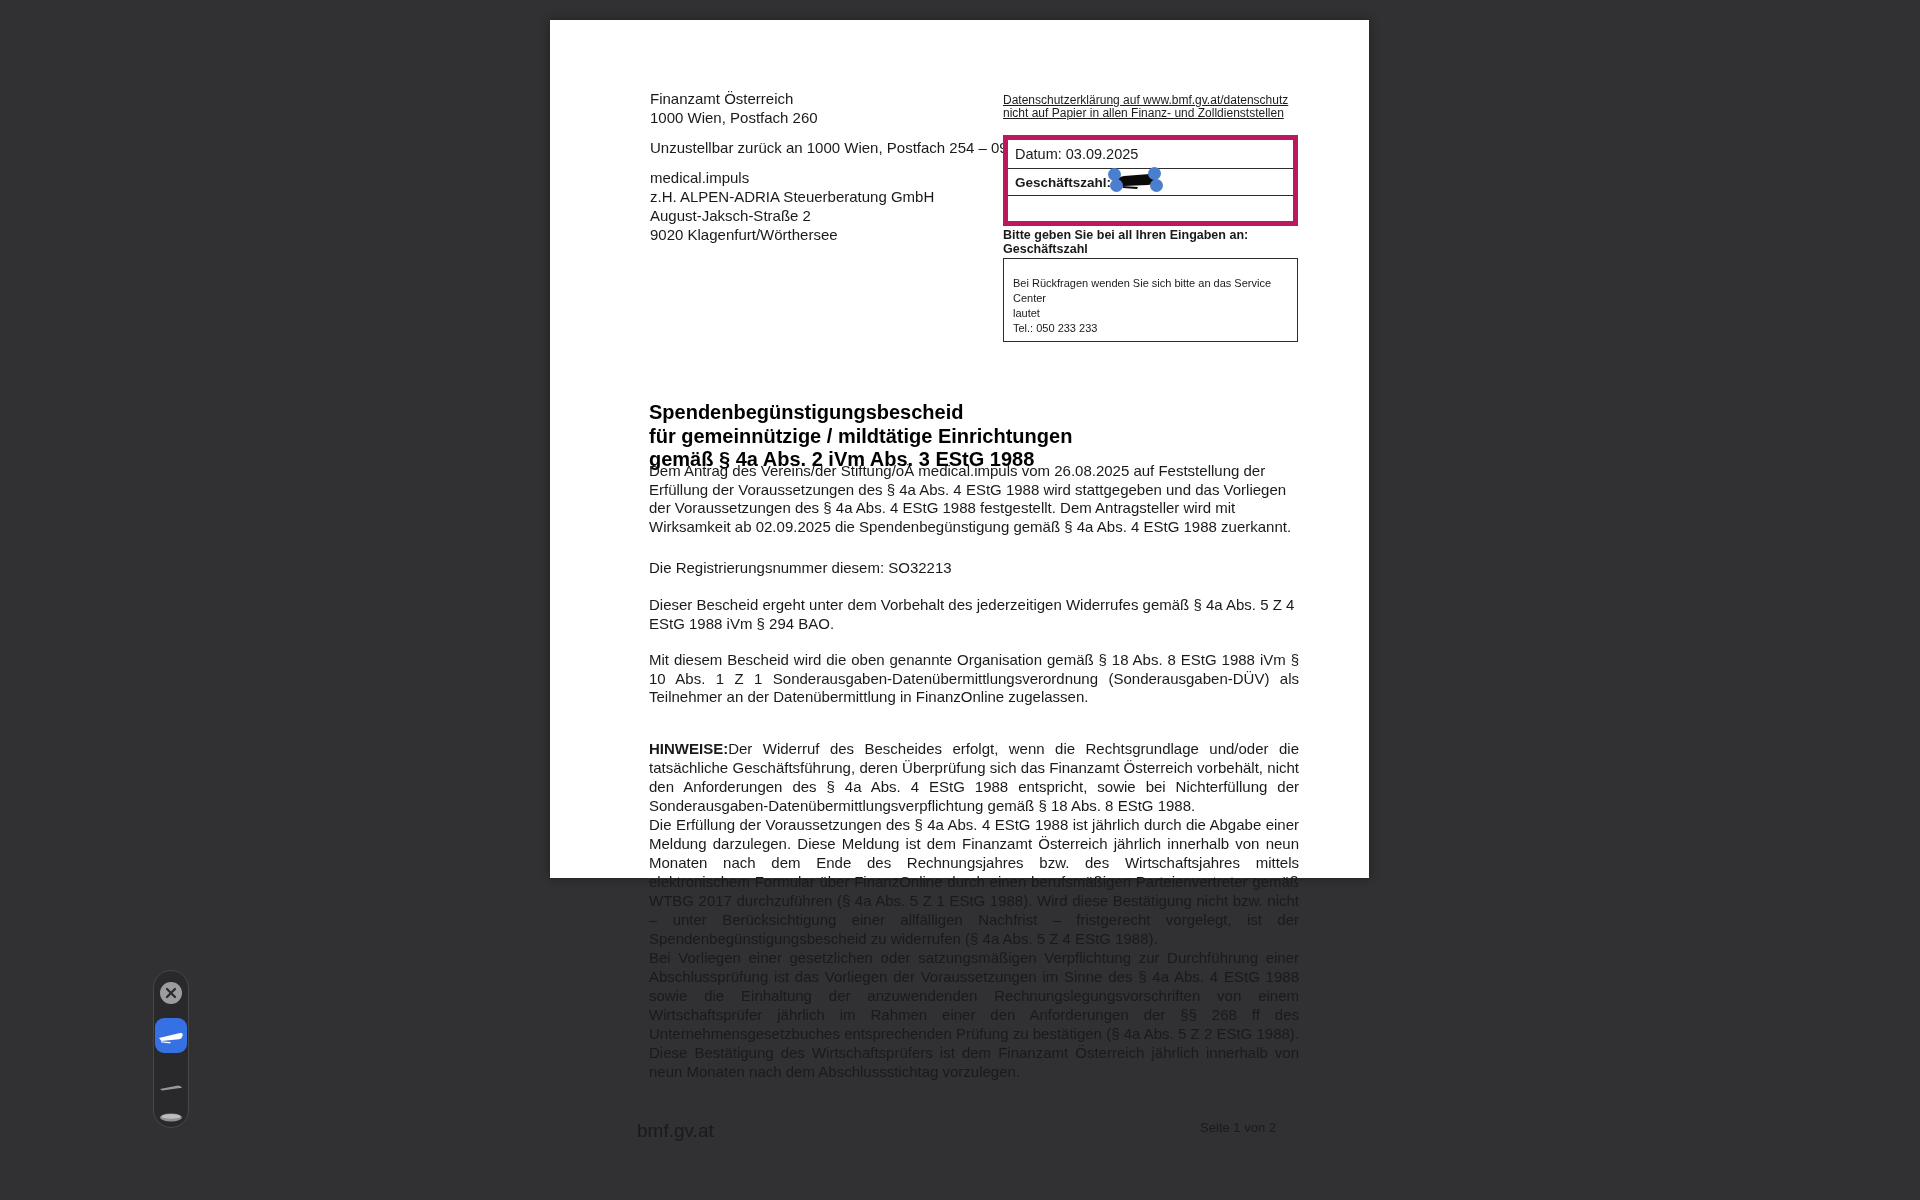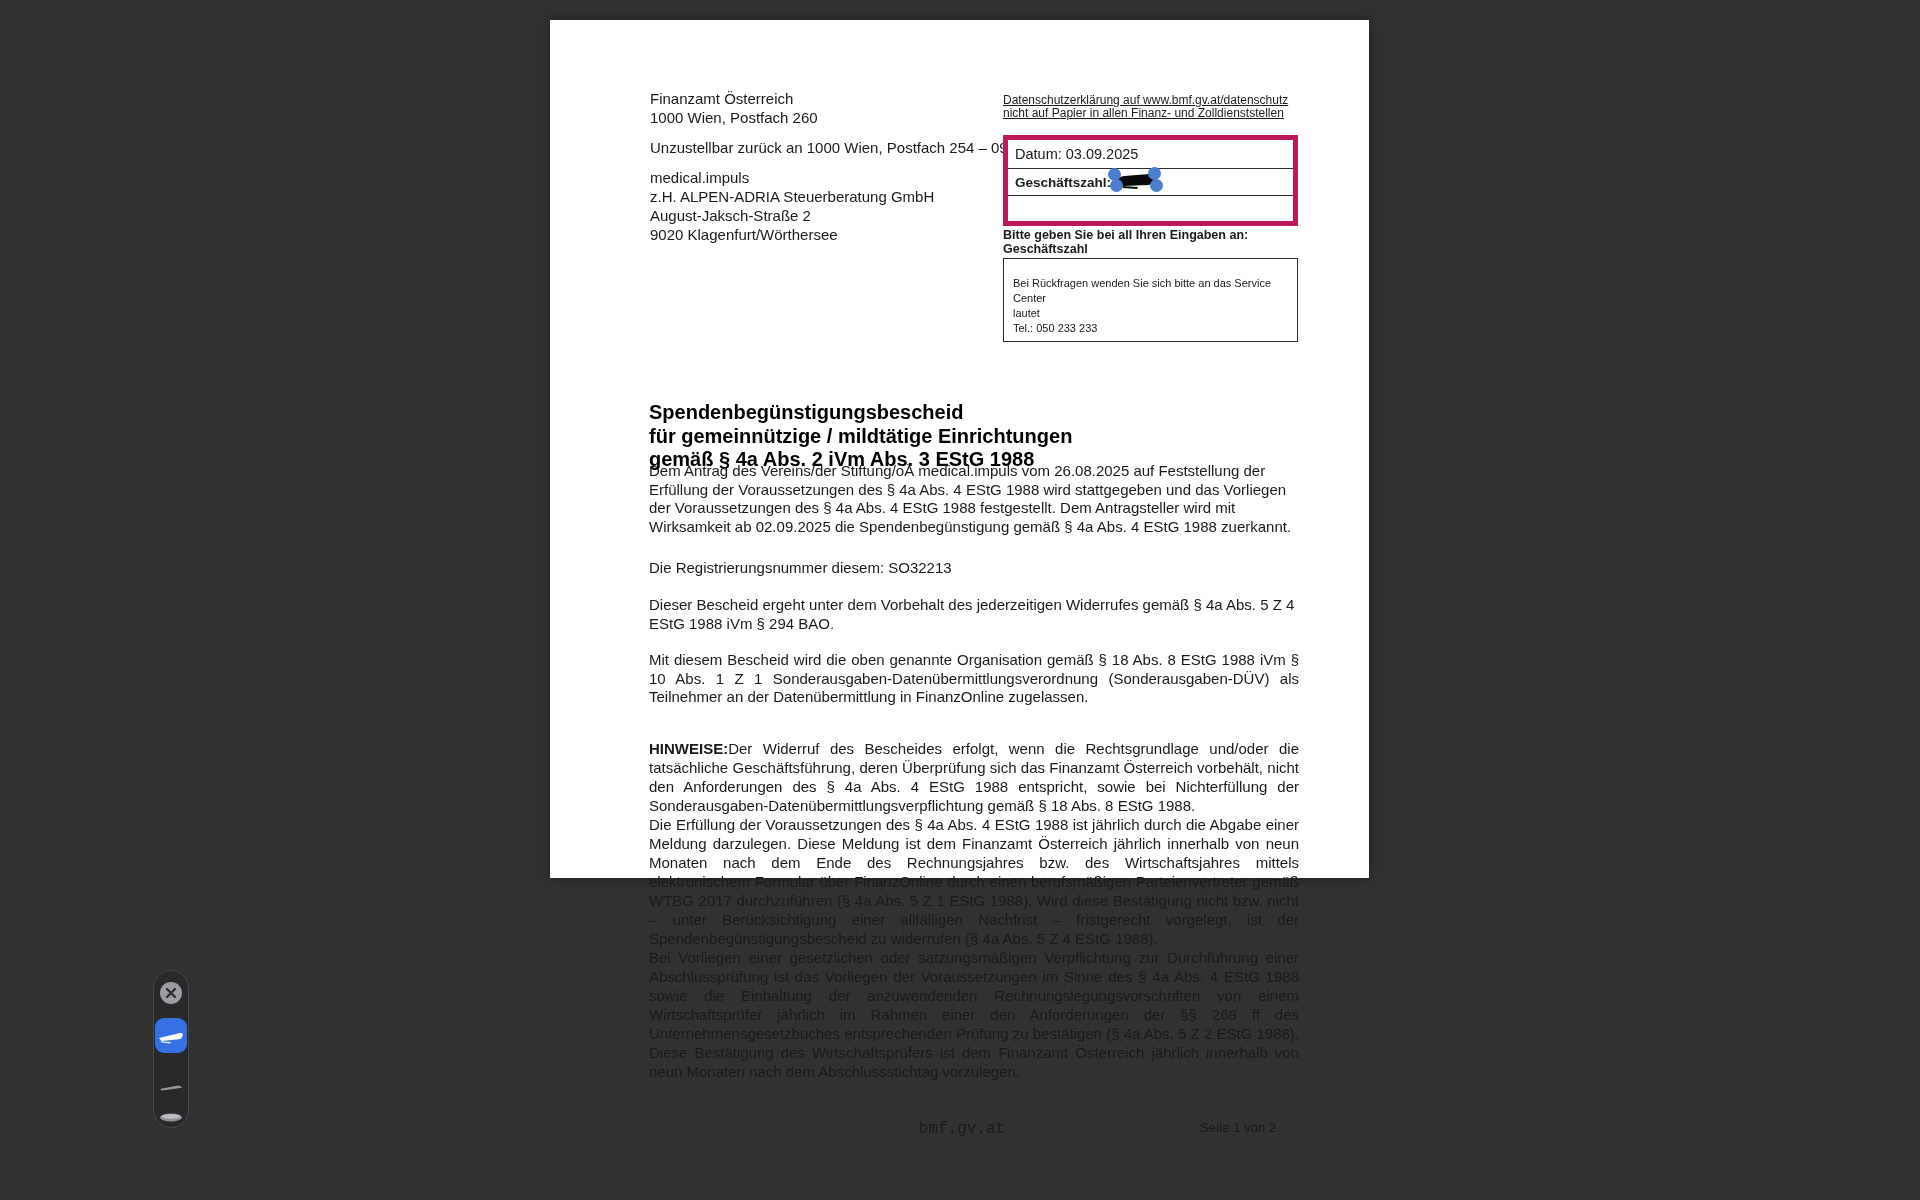--- a/index.html
+++ b/index.html
@@ -44,21 +44,21 @@
   .title{left:99px;top:333px;font-size:20px;line-height:23.5px;font-weight:bold;color:#000000;margin-top:48px;}
   .body-text{left:99px;width:650px;font-size:15px;line-height:18.6px;}
   .p1{top:442px;}
   .p2{top:539px;}
   .p3{top:576px;}
   .p4{top:631px;text-align:justify;}
   .hinweise{top:719px;line-height:19px;text-align:justify;}
   .hinweise p{margin:0;text-align:justify;}
   .hinweise-label{font-weight:bold;padding-right:0;}
   
-  .footer-site{left:87px;width:650px;top:1100px;text-align:center;font-size:16px;font-family:Liberation Mono, monospace;}
+  .footer-site{left:87px;width:650px;top:1100px;text-align:left;font-size:19px;}
   .footer-page{right:93px;top:1100px;font-size:13px;}
   
   .anno-toolbar{
     position:absolute;left:153px;top:970px;width:36px;height:158px;
     background:#29292b;border:1px solid #47474b;border-radius:18px;
     box-sizing:border-box;
   }
   .tool{position:absolute;cursor:pointer;}
   .tool-close{left:5px;top:10px;width:24px;height:24px;}
   .tool-marker{left:1px;top:47px;width:32px;height:35px;background:#3571e2;border-radius:9px;

